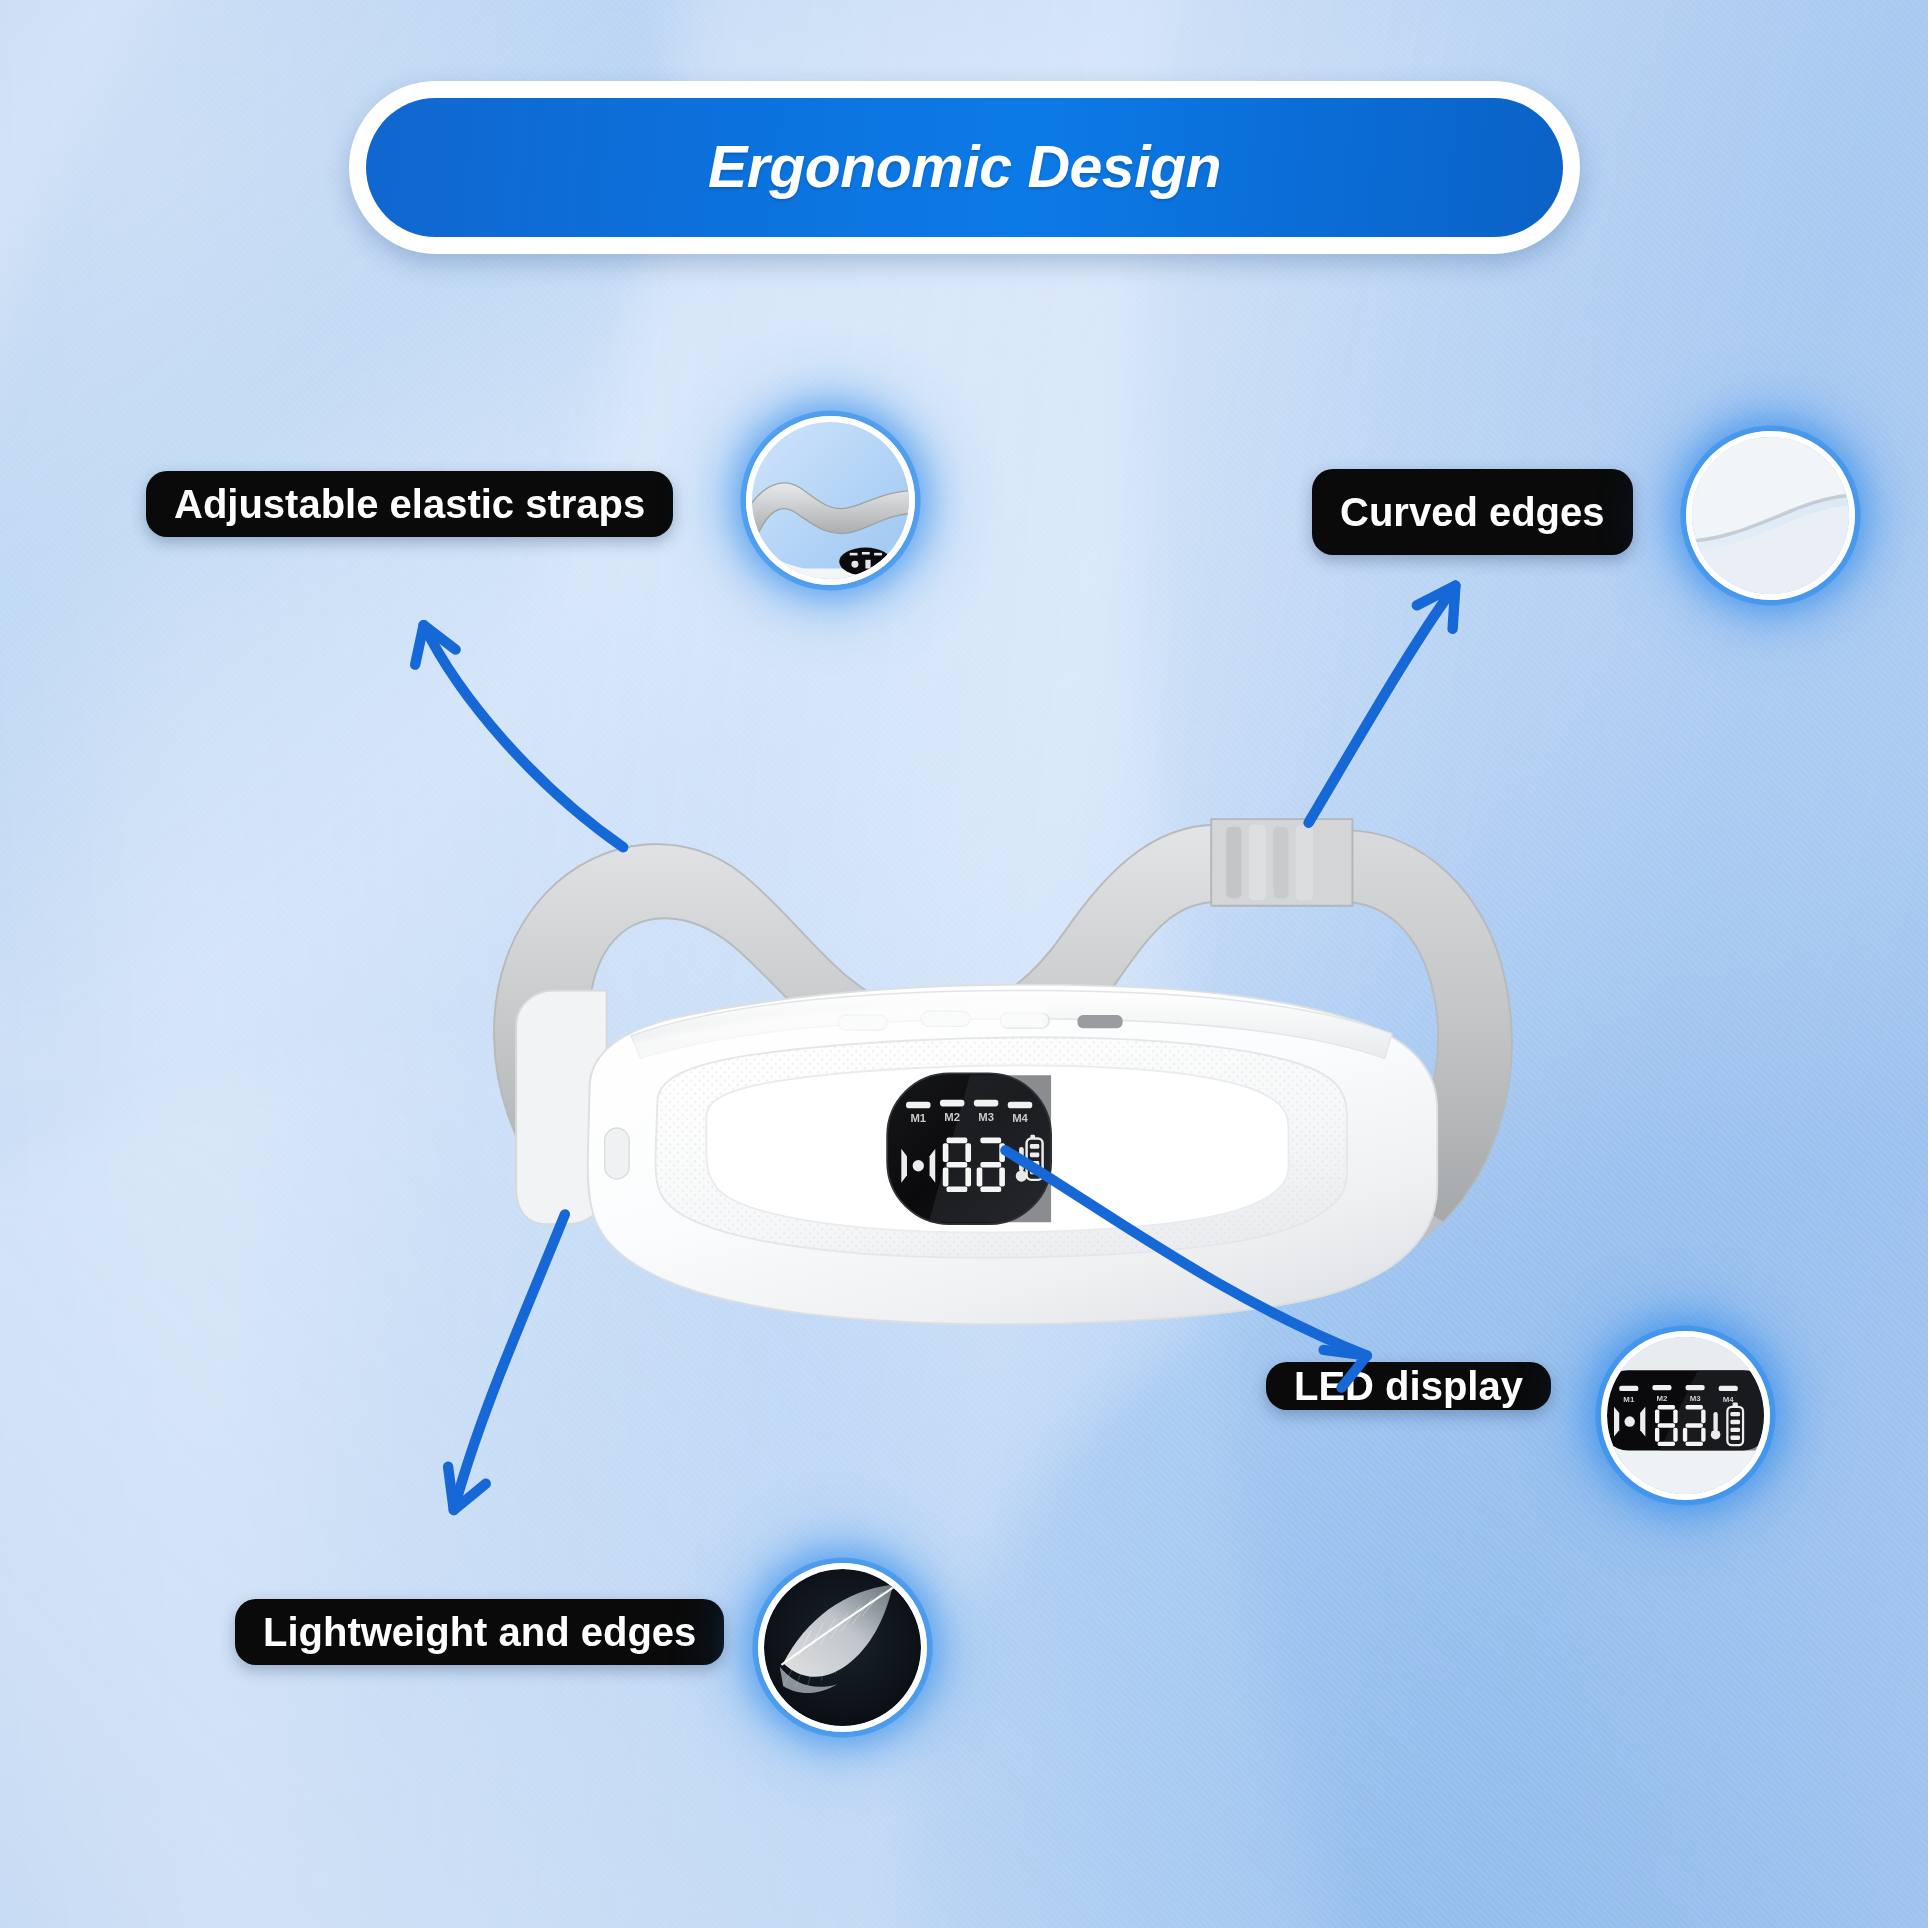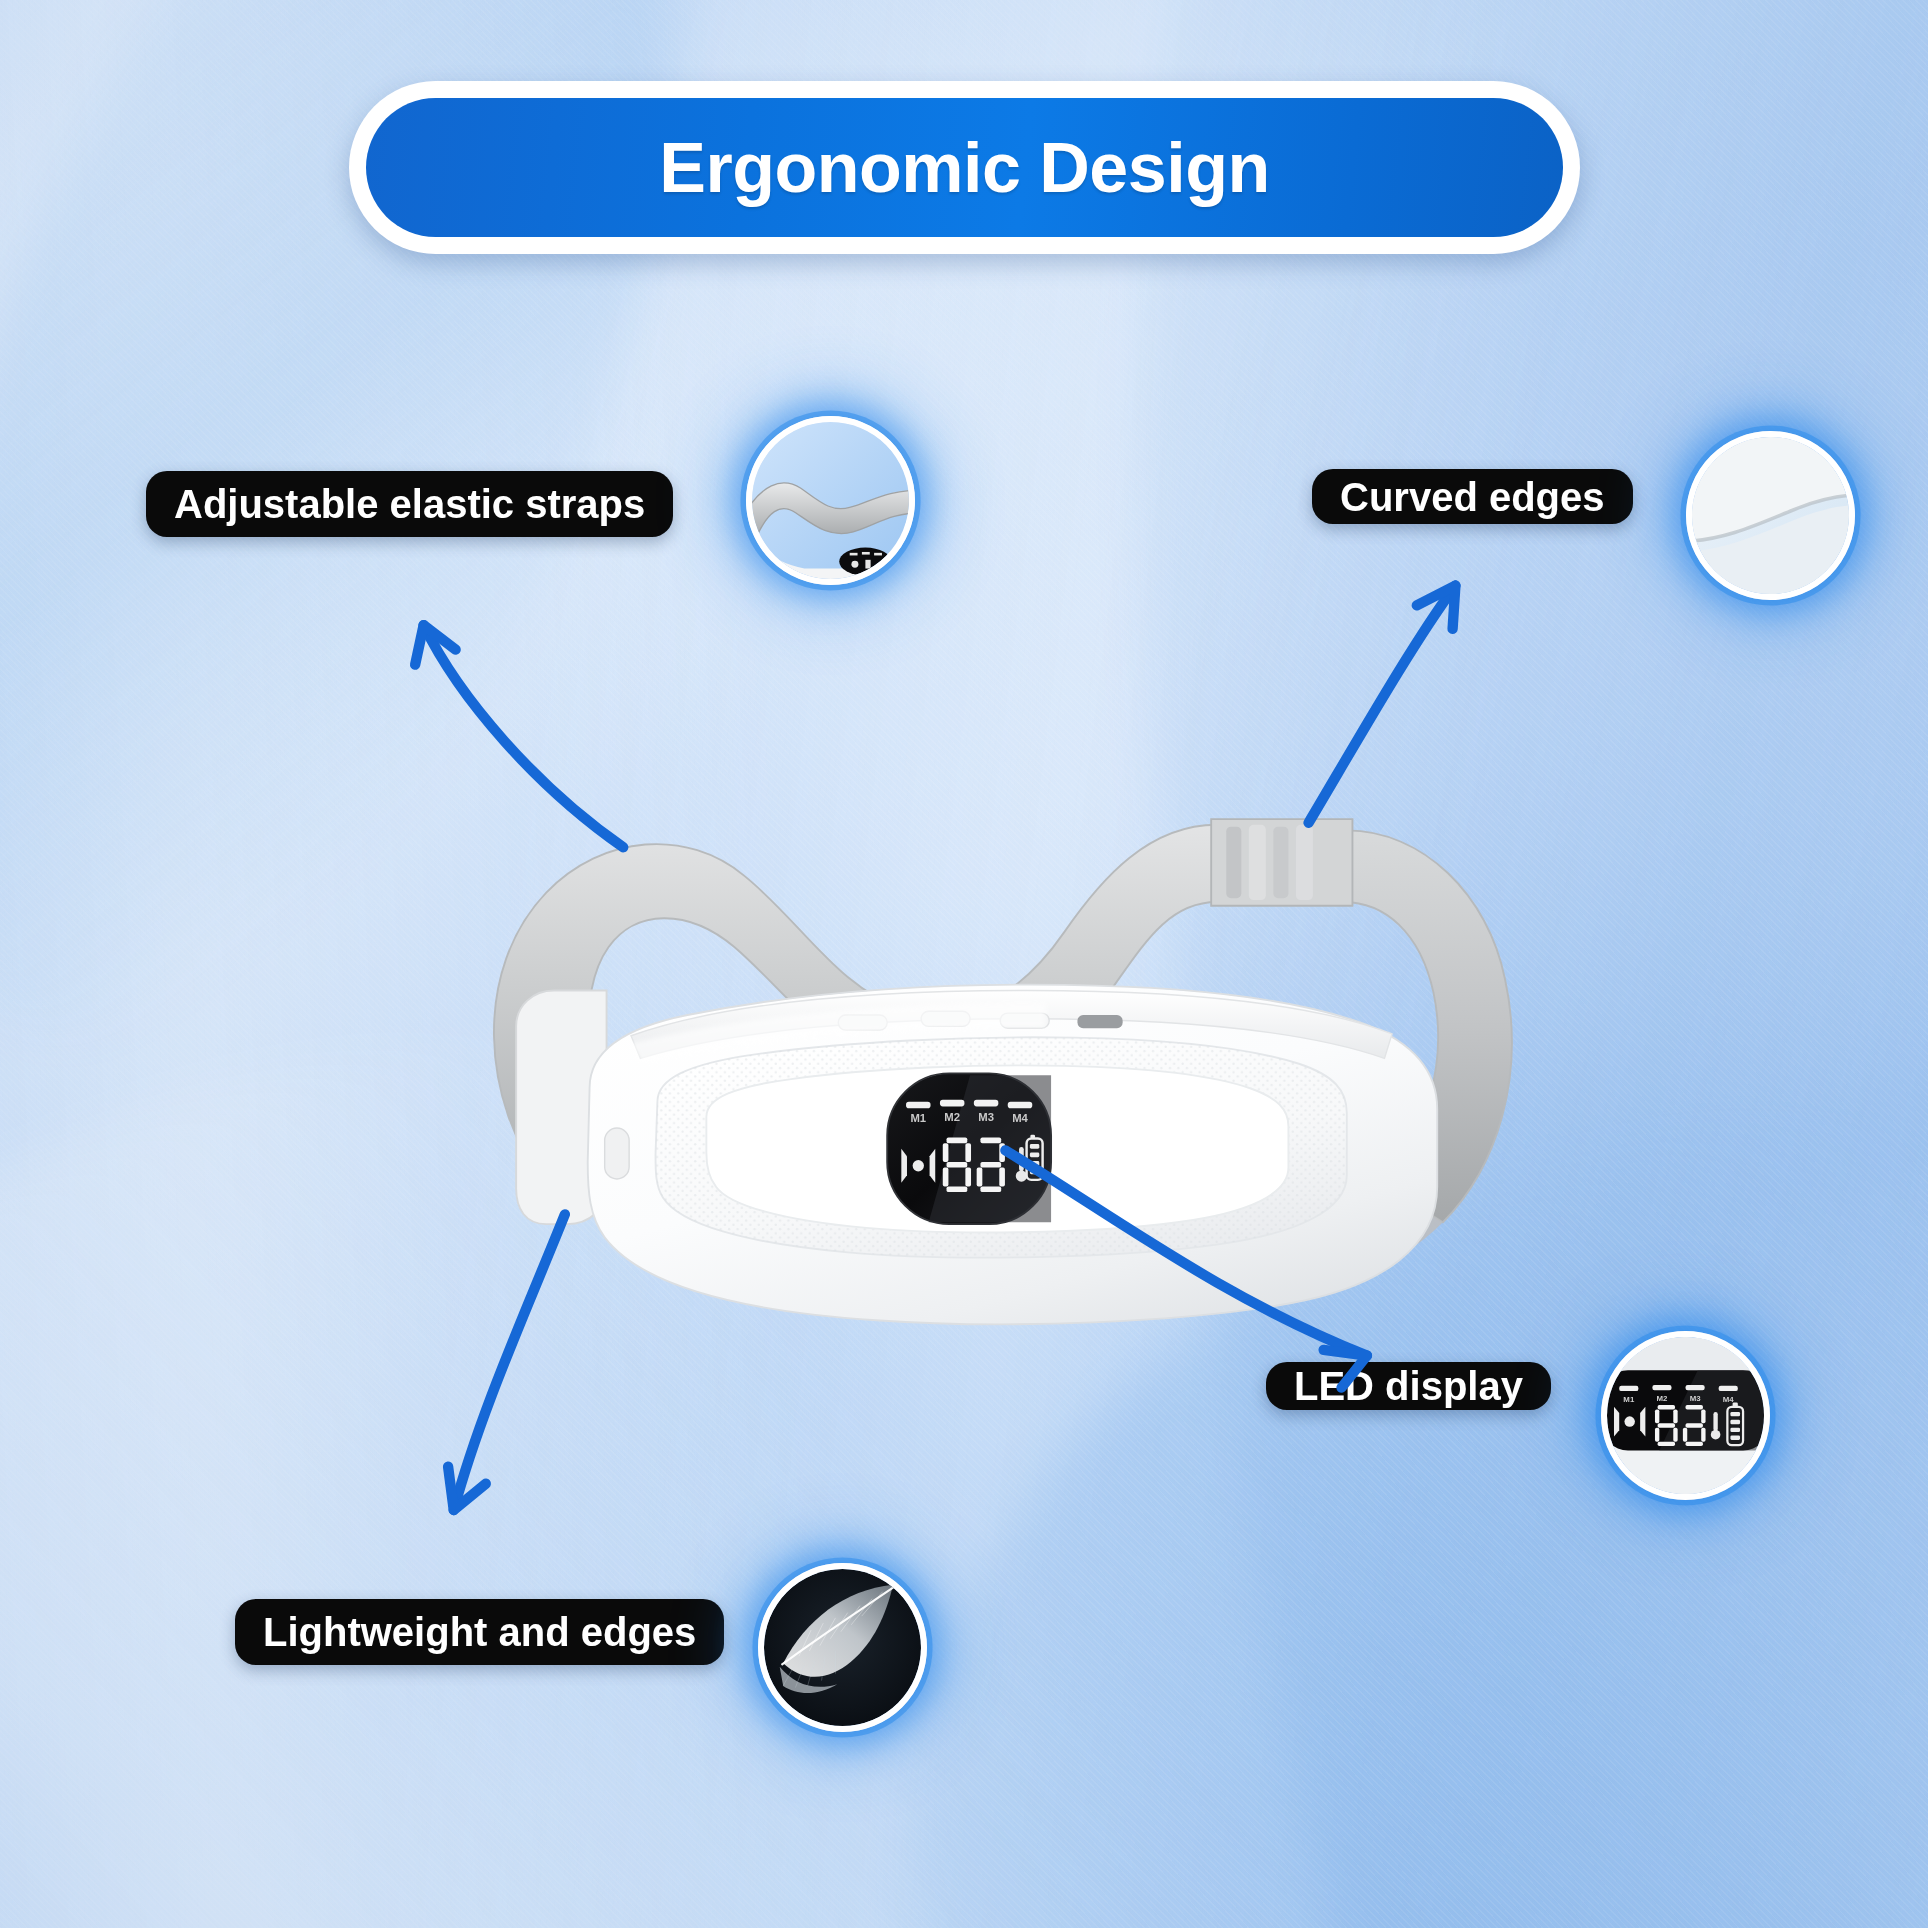--- a/index.html
+++ b/index.html
@@ -53,40 +53,41 @@
     box-shadow:0 9.4px 24.5px rgba(40,80,140,.28);
     display:flex;align-items:center;justify-content:center;
     padding:0;box-sizing:border-box;
   }
   #title-inner{
     width:1197px;height:139px;border-radius:70px;
     background:linear-gradient(96deg,#1166cf 0%,#0b72dd 32%,#0c7ae6 55%,#0a6bd4 82%,#0b62c6 100%);
     display:flex;align-items:center;justify-content:center;
   }
   #title-text{
-    color:#fff;font-size:70px;font-weight:bold;letter-spacing:-0.5px;
+    color:#fff;font-size:59px;font-weight:bold;letter-spacing:-0.5px;
     line-height:1;white-space:nowrap;
     text-shadow:0 1.9px 2.8px rgba(0,0,0,.16);
+    font-style:italic;
   }
 
   
   #product-area{position:absolute;left:405px;top:659px;width:1149px;height:697px;}
   .prod-shadow{position:absolute;left:113px;top:527px;width:942px;height:113px;
      background:radial-gradient(ellipse 50% 50% at 50% 50%, rgba(60,95,150,.32) 0%, rgba(60,95,150,0) 72%);
      filter:blur(15px);}
   #prod-svg{position:absolute;inset:0;width:100%;height:100%;}
 
   
   .chip{position:absolute;background:#0a0a0a;color:#fff;border-radius:21px;
     display:flex;align-items:center;white-space:nowrap;
     font-weight:bold;box-shadow:0 5.6px 15px rgba(20,45,85,.3);
     padding:10px 28px;box-sizing:border-box;}
   .chip span{display:block;line-height:1;}
   #chip-straps{left:146px;top:471px;height:66px;font-size:40px;}
-  #chip-curved{left:1312px;top:469px;height:55px;font-size:40px;}
+  #chip-curved{left:1312px;top:469px;height:86px;font-size:40px;}
   #chip-led{left:1266px;top:1362px;height:48px;font-size:40px;}
   #chip-light{left:235px;top:1599px;height:66px;font-size:40px;}
 
   
   .thumb{position:absolute;border-radius:50%;overflow:hidden;
     border:6.6px solid #ffffff;box-sizing:border-box;
     box-shadow:0 0 0 5.6px rgba(46,140,235,.55),
                0 0 32px 13px rgba(40,135,235,.55),
                0 0 66px 24.5px rgba(40,135,235,.30);}
   #thumb-straps{left:746px;top:416px;width:169px;height:169px;}

